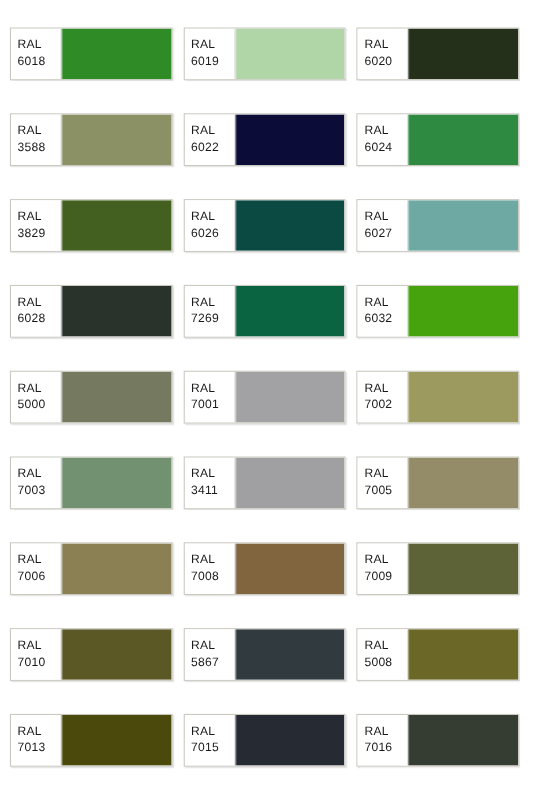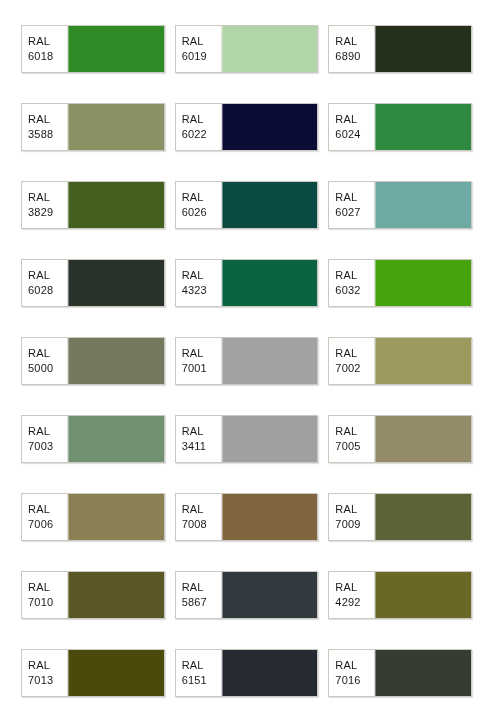--- a/index.html
+++ b/index.html
@@ -13,21 +13,21 @@
     height: 722px;
     font-family: "Liberation Sans", sans-serif;
     overflow: hidden;
   }
 
   #chart {
     position: relative;
     width: 472px;
     height: 722px;
     box-sizing: border-box;
-    padding: 25px 0 0 16px;
+    padding: 25px 0 0 4px;
   }
 
   .row {
     display: flex;
     height: 48px;
     margin-bottom: 30px;
     padding-left: 5px;
     box-sizing: border-box;
   }
 
@@ -90,21 +90,21 @@
       <div class="cell">
         <div class="label">
           <span class="ral-word">RAL</span>
           <span class="ral-code">6019</span>
         </div>
         <div class="swatch" style="background-color: rgb(176, 214, 168);"></div>
       </div>
       <div class="cell">
         <div class="label">
           <span class="ral-word">RAL</span>
-          <span class="ral-code">6890</span>
+          <span class="ral-code">6020</span>
         </div>
         <div class="swatch" style="background-color: rgb(37, 48, 27);"></div>
       </div>
     </div>
     <div class="row">
       <div class="cell">
         <div class="label">
           <span class="ral-word">RAL</span>
           <span class="ral-code">3588</span>
         </div>
@@ -152,21 +152,21 @@
       <div class="cell">
         <div class="label">
           <span class="ral-word">RAL</span>
           <span class="ral-code">6028</span>
         </div>
         <div class="swatch" style="background-color: rgb(42, 51, 43);"></div>
       </div>
       <div class="cell">
         <div class="label">
           <span class="ral-word">RAL</span>
-          <span class="ral-code">4323</span>
+          <span class="ral-code">7269</span>
         </div>
         <div class="swatch" style="background-color: rgb(10, 100, 66);"></div>
       </div>
       <div class="cell">
         <div class="label">
           <span class="ral-word">RAL</span>
           <span class="ral-code">6032</span>
         </div>
         <div class="swatch" style="background-color: rgb(70, 163, 13);"></div>
       </div>
@@ -251,37 +251,37 @@
       <div class="cell">
         <div class="label">
           <span class="ral-word">RAL</span>
           <span class="ral-code">5867</span>
         </div>
         <div class="swatch" style="background-color: rgb(49, 58, 63);"></div>
       </div>
       <div class="cell">
         <div class="label">
           <span class="ral-word">RAL</span>
-          <span class="ral-code">4292</span>
+          <span class="ral-code">5008</span>
         </div>
         <div class="swatch" style="background-color: rgb(107, 103, 38);"></div>
       </div>
     </div>
     <div class="row">
       <div class="cell">
         <div class="label">
           <span class="ral-word">RAL</span>
           <span class="ral-code">7013</span>
         </div>
         <div class="swatch" style="background-color: rgb(75, 74, 12);"></div>
       </div>
       <div class="cell">
         <div class="label">
           <span class="ral-word">RAL</span>
-          <span class="ral-code">6151</span>
+          <span class="ral-code">7015</span>
         </div>
         <div class="swatch" style="background-color: rgb(38, 42, 51);"></div>
       </div>
       <div class="cell">
         <div class="label">
           <span class="ral-word">RAL</span>
           <span class="ral-code">7016</span>
         </div>
         <div class="swatch" style="background-color: rgb(53, 61, 50);"></div>
       </div>

